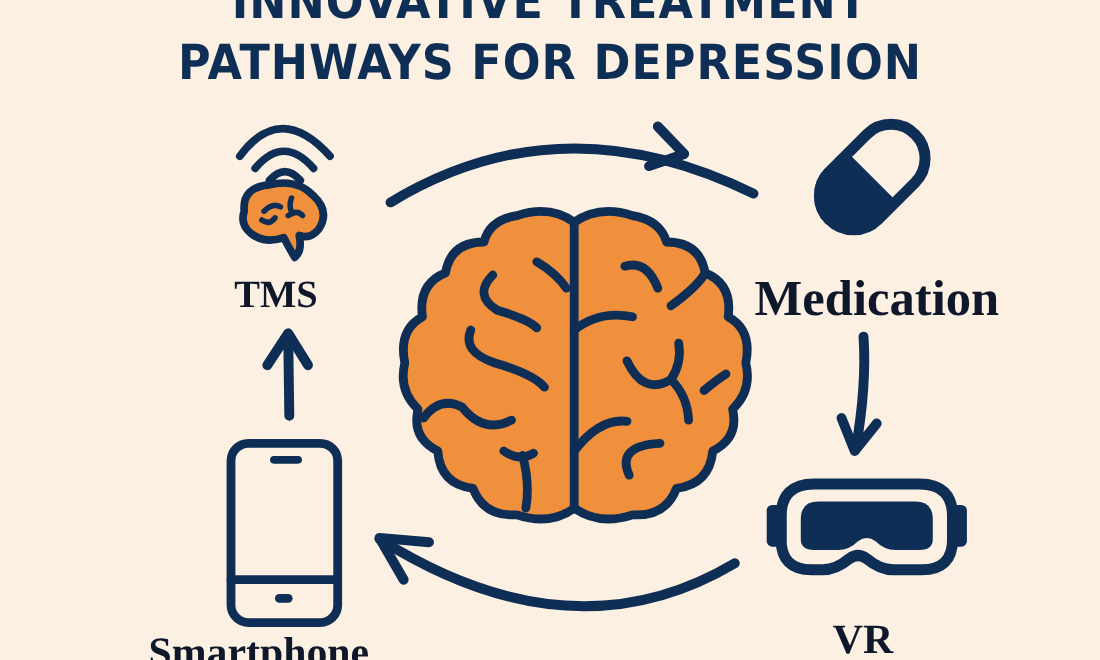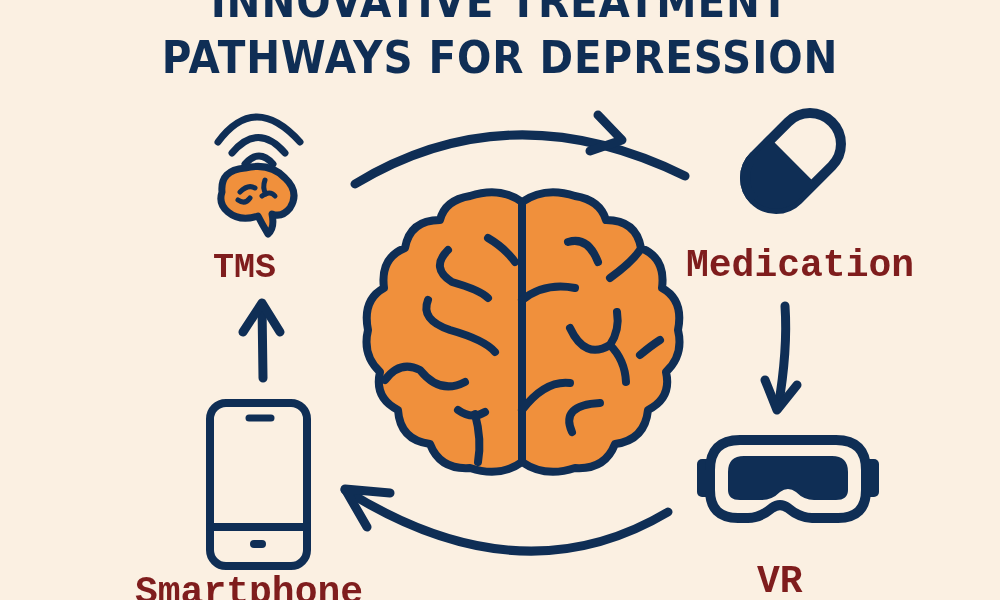--- a/index.html
+++ b/index.html
@@ -13,26 +13,26 @@
     .title-line {
       position: absolute; left: 0; width: 1000px; text-align: center;
       font-weight: bold; color: #0F2E55; letter-spacing: 1px;
       font-size: 44px; line-height: 44px;
       font-family: "DejaVu Sans", "Liberation Sans", sans-serif;
       transform: scaleX(0.92);
     }
     #title-1 { top: -20px; }
     #title-2 { top: 36px; }
     .label {
-      position: absolute; font-weight: bold; color: #7f1d1d;
-      font-family: Liberation Mono, monospace;
+      position: absolute; font-weight: bold; color: #0f172a;
+      font-family: Liberation Serif, serif;
       white-space: nowrap;
     }
     #lbl-tms { left: 213px; top: 248px; font-size: 35px; }
-    #lbl-med { left: 686px; top: 244px; font-size: 38px; }
+    #lbl-med { left: 686px; top: 244px; font-size: 46px; }
     #lbl-vr { left: 757px; top: 560px; font-size: 38px; }
     #lbl-phone { left: 135px; top: 571px; font-size: 38px; }
     svg.layer { position: absolute; left: 0; top: 0; }
   </style>
 </head>
 <body>
 
 <div class="title-line" id="title-1">INNOVATIVE TREATMENT</div>
 <div class="title-line" id="title-2">PATHWAYS FOR DEPRESSION</div>
 

